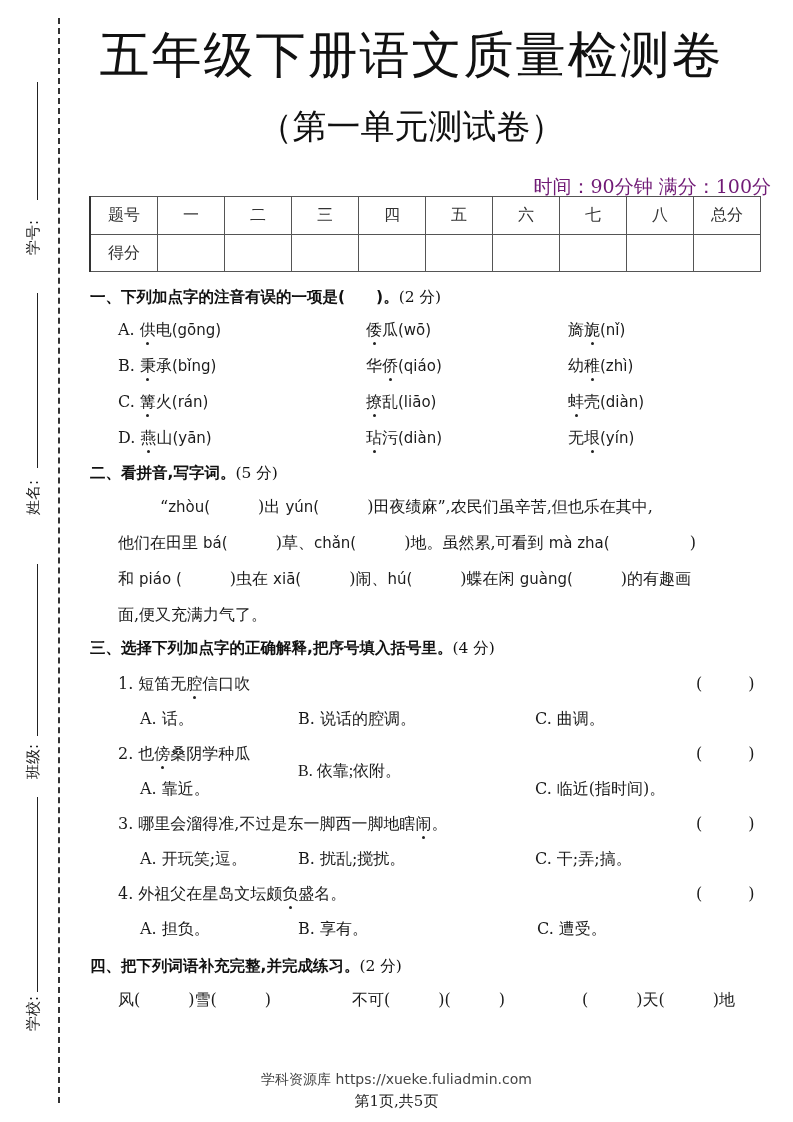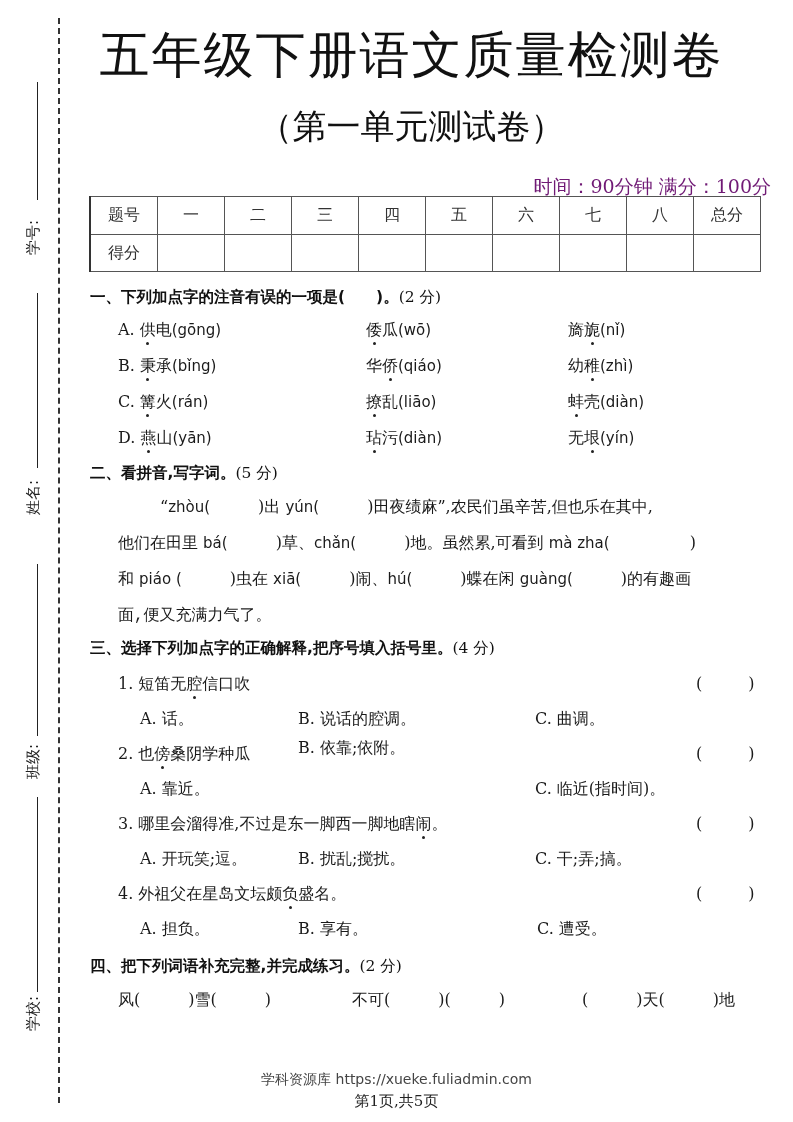--- a/index.html
+++ b/index.html
@@ -109,36 +109,36 @@
     <div class="abs line" style="top: 428px; left: 568px;"><span>无</span><span class="dot">垠</span><span class="py">(yín)</span></div>
   </div>
 
 <div class="abs sec-head" style="top:463px;">
   <span>二、看拼音,写字词。</span><span class="pts">(5 分)</span>
 </div>
 <div id="s2">
     <div class="abs line" style="top: 497px; left: 160px;"><span>“</span><span class="py">zhòu(</span><span>　　　)出 </span><span class="py">yún(</span><span>　　　)田夜绩麻”,农民们虽辛苦,但也乐在其中,</span></div>
     <div class="abs line" style="top: 533px; left: 118px;"><span>他们在田里 </span><span class="py">bá(</span><span>　　　)草、</span><span class="py">chǎn(</span><span>　　　)地。虽然累,可看到 </span><span class="py">mà zha(</span><span>　　　　　)</span></div>
     <div class="abs line" style="top: 569px; left: 118px;"><span>和 </span><span class="py">piáo (</span><span>　　　)虫在 </span><span class="py">xiā(</span><span>　　　)闹、</span><span class="py">hú(</span><span>　　　)蝶在闲 </span><span class="py">guàng(</span><span>　　　)的有趣画</span></div>
-    <div class="abs line" style="top: 605px; left: 118px; font-family: Liberation Mono, monospace;"><span>面,便又充满力气了。</span></div>
+    <div class="abs line" style="top: 605px; left: 118px;"><span>面,便又充满力气了。</span></div>
   </div>
 
 <div class="abs sec-head" style="top:638px;">
   <span>三、选择下列加点字的正确解释,把序号填入括号里。</span><span class="pts">(4 分)</span>
 </div>
 <div id="s3">
     <div class="abs line" style="top: 674px; left: 118px;"><span>1. 短笛无</span><span class="dot">腔</span><span>信口吹</span></div>
     <div class="abs line" style="top: 674px; left: 696px;"><span>(</span><span class="blank" style="width: 46px;"></span><span>)</span></div>
     <div class="abs line" style="top: 709px; left: 140px;">A. 话。</div>
     <div class="abs line" style="top: 709px; left: 298px;">B. 说话的腔调。</div>
     <div class="abs line" style="top: 709px; left: 535px;">C. 曲调。</div>
     <div class="abs line" style="top: 744px; left: 118px;"><span>2. 也</span><span class="dot">傍</span><span>桑阴学种瓜</span></div>
     <div class="abs line" style="top: 744px; left: 696px;"><span>(</span><span class="blank" style="width: 46px;"></span><span>)</span></div>
     <div class="abs line" style="top: 779px; left: 140px;">A. 靠近。</div>
-    <div class="abs line" style="top: 738px; left: 298px;">B. 依靠;依附。</div>
+    <div class="abs line" style="top: 761px; left: 298px; font-family: Liberation Serif, serif;">B. 依靠;依附。</div>
     <div class="abs line" style="top: 779px; left: 535px;">C. 临近(指时间)。</div>
     <div class="abs line" style="top: 814px; left: 118px;"><span>3. 哪里会溜得准,不过是东一脚西一脚地瞎</span><span class="dot">闹</span><span>。</span></div>
     <div class="abs line" style="top: 814px; left: 696px;"><span>(</span><span class="blank" style="width: 46px;"></span><span>)</span></div>
     <div class="abs line" style="top: 849px; left: 140px;">A. 开玩笑;逗。</div>
     <div class="abs line" style="top: 849px; left: 298px;">B. 扰乱;搅扰。</div>
     <div class="abs line" style="top: 849px; left: 535px;">C. 干;弄;搞。</div>
     <div class="abs line" style="top: 884px; left: 118px;"><span>4. 外祖父在星岛文坛颇</span><span class="dot">负</span><span>盛名。</span></div>
     <div class="abs line" style="top: 884px; left: 696px;"><span>(</span><span class="blank" style="width: 46px;"></span><span>)</span></div>
     <div class="abs line" style="top: 919px; left: 140px;">A. 担负。</div>
     <div class="abs line" style="top: 919px; left: 298px;">B. 享有。</div>

